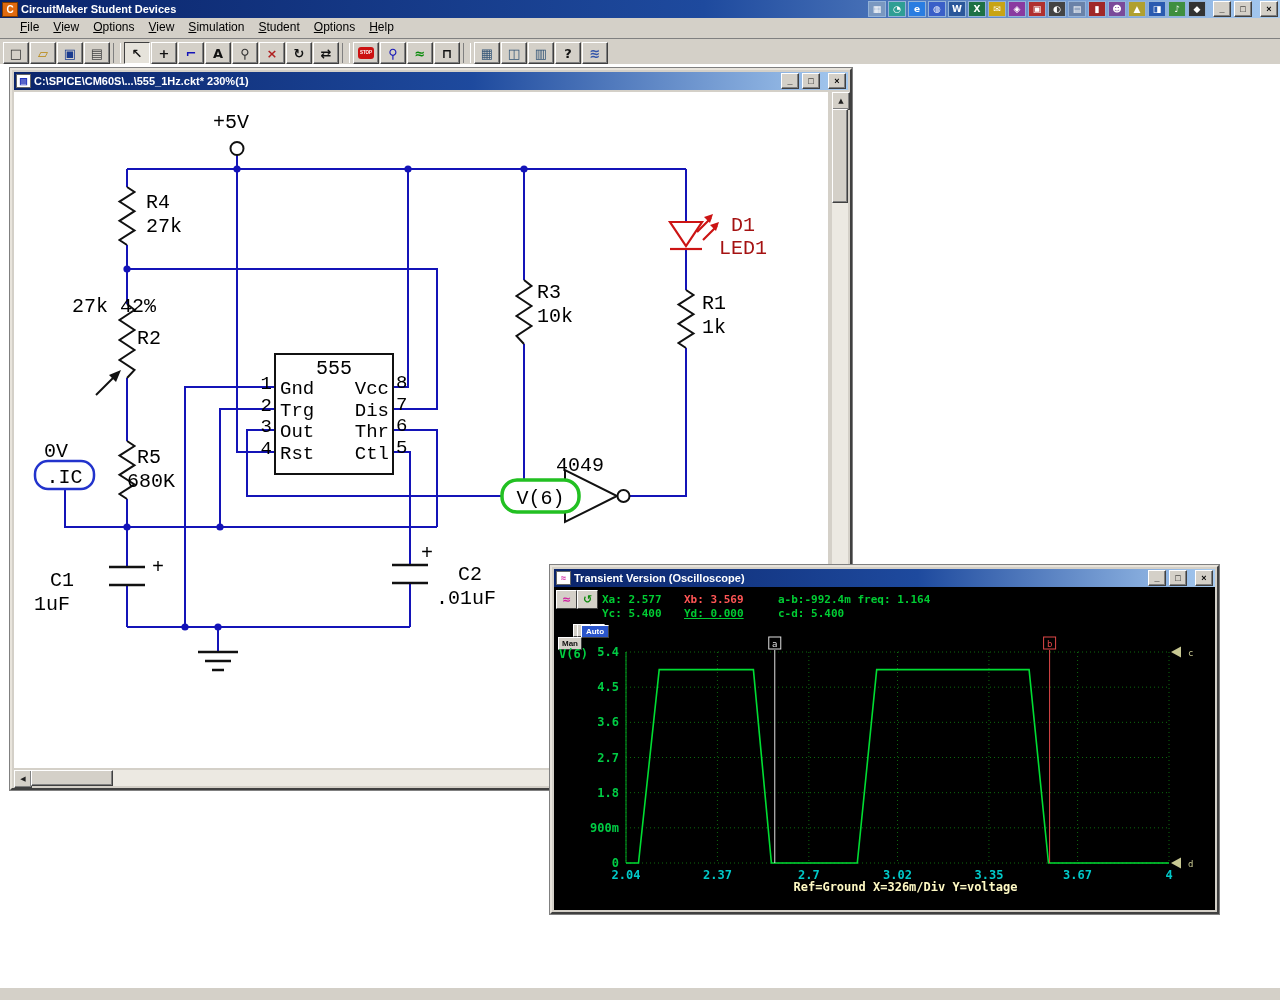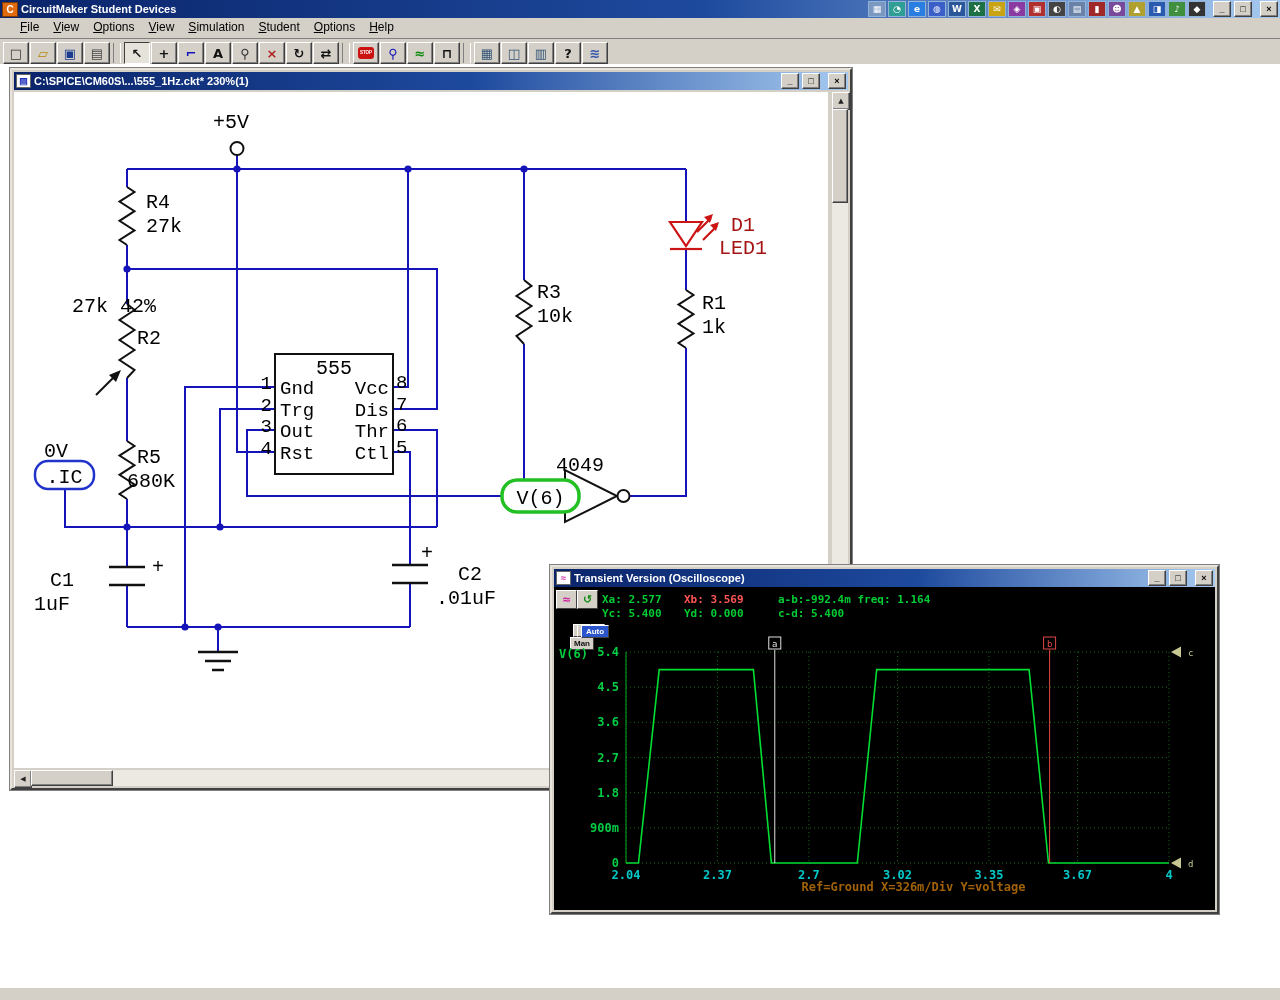--- a/index.html
+++ b/index.html
@@ -65,22 +65,22 @@
   .scope-content{position:absolute;left:2px;top:20px;right:2px;bottom:2px;background:#000;overflow:hidden;}
   .scope-btn{position:absolute;width:19px;height:17px;background:#d4d0c8;border:1px solid;
     border-color:#fff #404040 #404040 #fff;display:flex;align-items:center;justify-content:center;
     font:bold 11px "DejaVu Sans",sans-serif;}
   .ro{position:absolute;font:bold 11px "DejaVu Sans Mono",monospace;color:#00cc33;white-space:pre;}
   .ro.red{color:#ff5555;}
   .chip{position:absolute;background:#d4d0c8;border:1px solid;border-color:#fff #404040 #404040 #fff;
     font:bold 8px "Liberation Sans",sans-serif;color:#111;display:flex;align-items:center;justify-content:center;}
   .chip.hl{background:#2a55cc;color:#fff;}
   #scope-trace-label{position:absolute;left:5px;top:60px;font:bold 12px "DejaVu Sans Mono",monospace;color:#00d040;}
-  #scope-footer{position:absolute;left:88px;width:543px;top:293px;text-align:center;
-    font:bold 12px "DejaVu Sans Mono",monospace;color:#a16207;}
+  #scope-footer{position:absolute;left:80px;width:543px;top:293px;text-align:center;
+    font:bold 12px "DejaVu Sans Mono",monospace;color:#fef9c3;}
   #scope-svg{position:absolute;left:0;top:0;}
 
   #statusbar{position:absolute;left:0;right:0;bottom:0;height:12px;background:#d4d0c8;border-top:1px solid #fff;}
 </style>
 </head>
 <body>
 
 <div id="app">
 
   <div class="titlebar" id="main-titlebar">
@@ -360,27 +360,27 @@
       </div>
 
       <div class="scope-content">
         <span class="scope-btn" style="left:2px;top:3px;color:#d020a0;">≈</span>
         <span class="scope-btn" style="left:23px;top:3px;color:#0a8a0a;">↺</span>
 
         <span class="ro" style="left:48px;top:6px;">Xa: 2.577</span>
         <span class="ro red" style="left:130px;top:6px;">Xb: 3.569</span>
         <span class="ro" style="left:224px;top:6px;">a-b:-992.4m freq: 1.164</span>
         <span class="ro" style="left:48px;top:20px;">Yc: 5.400</span>
-        <span class="ro" style="left:130px;top:20px;">Yd: 0.000</span>
+        <span class="ro" style="left:130px;top:20px;text-decoration:underline;">Yd: 0.000</span>
         <span class="ro" style="left:224px;top:20px;">c-d: 5.400</span>
 
         <span class="chip" style="left:3px;top:37px;width:18px;height:11px;margin-left:16px;">on</span>
         <span class="chip" style="left:23px;top:37px;width:12px;height:11px;">◄</span>
         <span class="chip" style="left:37px;top:37px;width:12px;height:11px;">►</span>
-        <span class="chip" style="left:16px;top:50px;width:22px;height:11px;">Man</span>
+        <span class="chip" style="left:4px;top:50px;width:22px;height:11px;">Man</span>
         <span class="chip hl" style="left:27px;top:38px;width:26px;height:11px;">Auto</span>
 
         <span id="scope-trace-label">V(6)</span>
 
         <svg id="scope-svg" viewBox="0 0 661 323" width="661" height="323">
             <line x1="72" y1="65" x2="72" y2="276" stroke="#0e6a0e" stroke-dasharray="1 3"></line>
             <line x1="163.42346938775512" y1="65" x2="163.42346938775512" y2="276" stroke="#0e6a0e" stroke-dasharray="1 3"></line>
             <line x1="254.84693877551027" y1="65" x2="254.84693877551027" y2="276" stroke="#0e6a0e" stroke-dasharray="1 3"></line>
             <line x1="343.5" y1="65" x2="343.5" y2="276" stroke="#0e6a0e" stroke-dasharray="1 3"></line>
             <line x1="434.9234693877551" y1="65" x2="434.9234693877551" y2="276" stroke="#0e6a0e" stroke-dasharray="1 3"></line>

